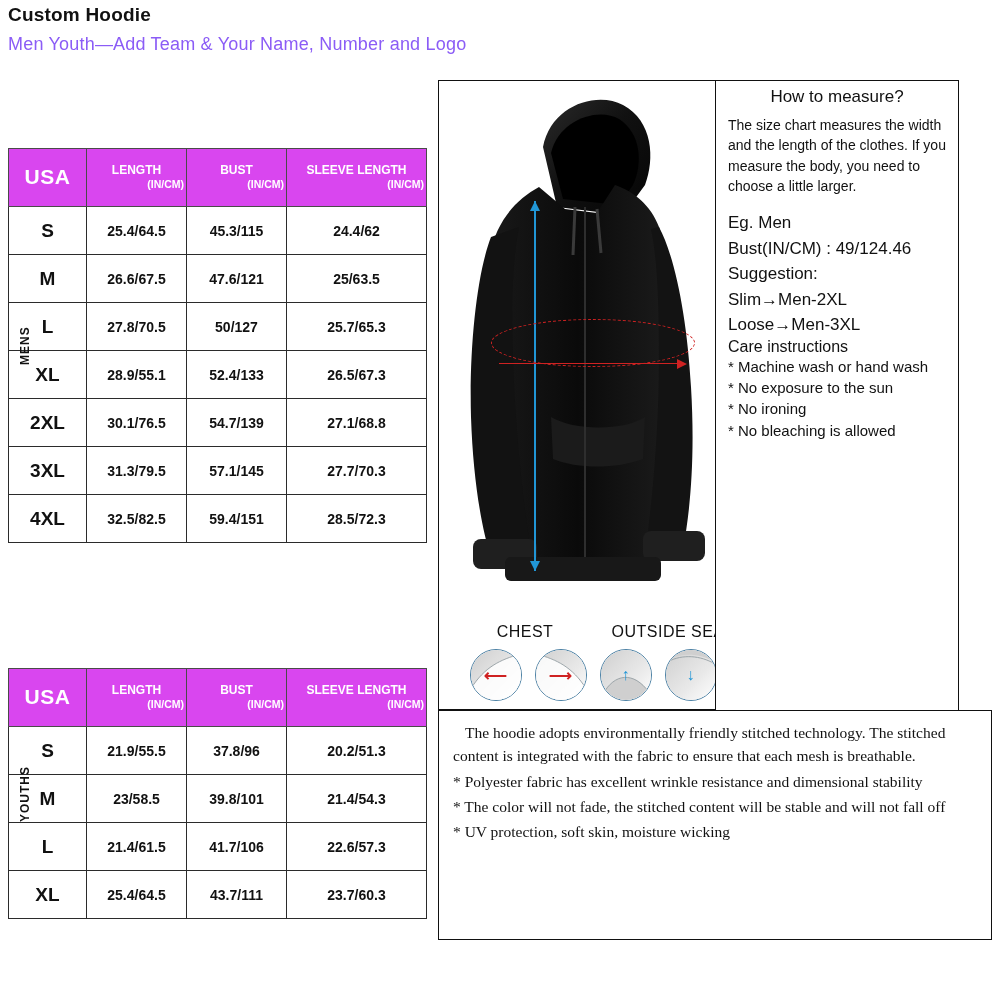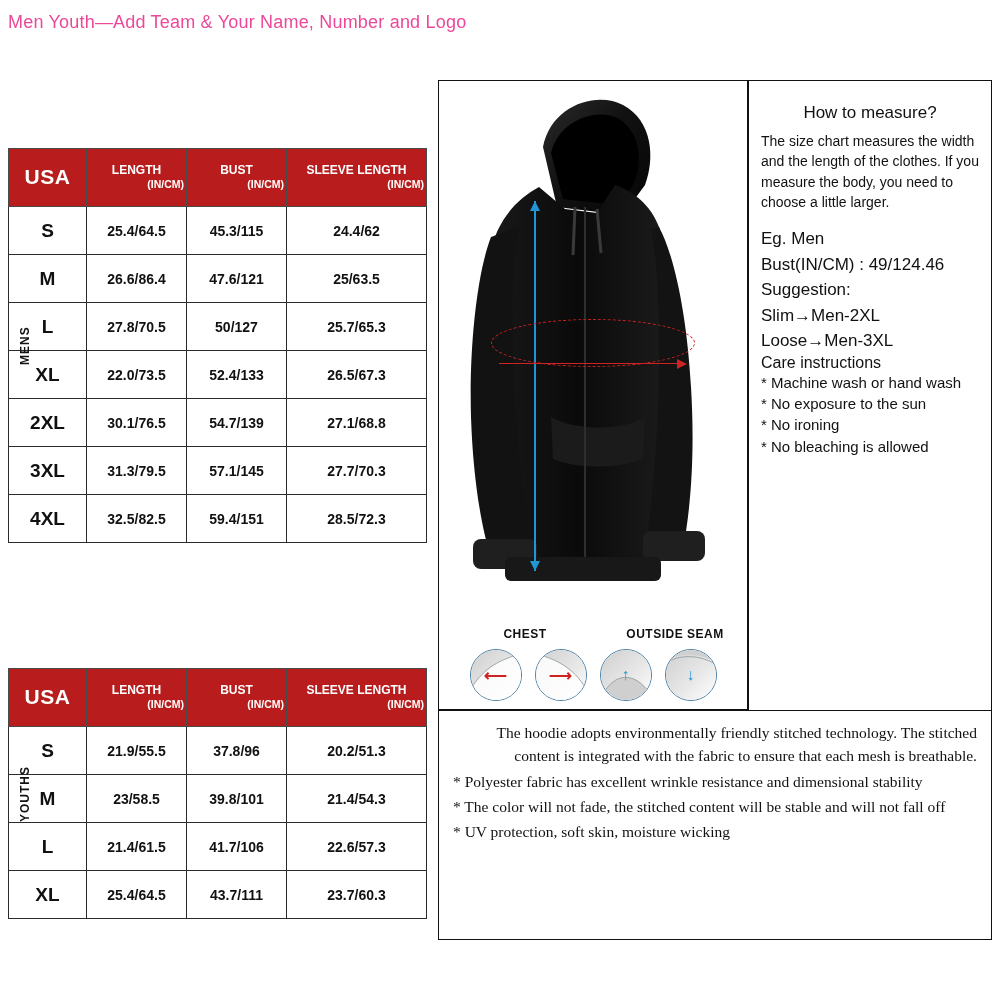--- a/index.html
+++ b/index.html
@@ -12,21 +12,21 @@
     position: relative;
     overflow: hidden;
   }
 
   
   .header { position: absolute; left: 8px; top: 4px; }
   .header .line1 {
     font-size: 19px; font-weight: bold; color: #111; letter-spacing: .2px;
   }
   .header .line2 {
-    font-size: 18px; color: #ec4899; margin-top: 8px; letter-spacing: .2px;
+    font-size: 18px; color: #8b5cf6; margin-top: 8px; letter-spacing: .2px;
   }
 
   
   .table-wrap { position: absolute; }
   .table-wrap.mens { left: 8px; top: 148px; width: 418px; }
   .table-wrap.youths { left: 8px; top: 668px; width: 418px; }
 
   .vlabel {
     position: absolute; left: 0; top: 0; width: 34px; height: 100%;
     display: flex; align-items: center; justify-content: center;
@@ -44,21 +44,21 @@
   table.size th, table.size td {
     border: 1px solid #2b2b2b;
     text-align: center;
     font-size: 14px;
     font-weight: bold;
     color: #111;
     height: 48px;
     padding: 0 2px;
   }
   table.size thead th {
-    background: #b91c1c;
+    background: #d946ef;
     color: #ffffff;
     border: 1px solid #4a4a4a;
     height: 58px;
     font-size: 12px;
     line-height: 1.25;
     font-weight: bold;
   }
   table.size thead th.usa {
     font-size: 21px;
     letter-spacing: .5px;
@@ -67,21 +67,21 @@
   table.size col.c0 { width: 78px; }
   table.size col.c1 { width: 100px; }
   table.size col.c2 { width: 100px; }
   table.size col.c3 { width: 140px; }
   table.size td.sz { font-size: 19px; font-weight: bold; }
 
   
   .panel { position: absolute; border: 1px solid #111; background: #fff; }
 
   .photo-panel { left: 438px; top: 80px; width: 310px; height: 630px; overflow: hidden; }
-  .measure-panel { left: 748px; top: 80px; width: 244px; height: 764px; padding: 20px 12px; }
+  .measure-panel { left: 715px; top: 80px; width: 244px; height: 764px; padding: 4px 12px; }
   .fabric-panel { left: 438px; top: 710px; width: 554px; height: 230px; padding: 10px 14px; }
 
   
   .hoodie-stage { position: absolute; inset: 0; }
   .hoodie { position: absolute; left: 8px; top: 6px; width: 296px; height: 510px; }
 
   
   .arrow-v {
     position: absolute; left: 95px; top: 120px; width: 2px; height: 370px;
     background: #2196d6;
@@ -101,21 +101,21 @@
     position: absolute; left: 60px; top: 282px; width: 186px; height: 0;
     border-top: 1.8px solid #cf2222;
   }
   .chest-line::after {
     content: ""; position: absolute; right: -2px; top: -5px; width: 10px; height: 10px;
     background: #cf2222; clip-path: polygon(100% 50%, 0 0, 0 100%);
   }
 
   
   .icon-row { position: absolute; left: 0; bottom: 8px; width: 100%; }
-  .icon-labels { display: flex; font-size: 12px; font-weight: bold; letter-spacing: .5px; color: #111; margin-top: 48px; }
+  .icon-labels { display: flex; font-size: 16px; font-weight: normal; letter-spacing: .5px; color: #111; margin-top: 48px; }
   .icon-labels .lbl-chest { width: 50%; text-align: center; padding-left: 18px;}
   .icon-labels .lbl-seam { width: 50%; text-align: center; padding-left: 10px; }
   .circles { display: flex; justify-content: space-around; margin-top: 8px; padding: 0 24px; }
   .circ {
     width: 52px; height: 52px; border-radius: 50%;
     border: 1.5px solid #4a7fa3; position: relative; overflow: hidden;
     background: #fff;
   }
   .circ .grey {
     position: absolute; inset: 0;
@@ -131,26 +131,27 @@
   
   .mp-title { font-size: 17px; text-align: center; margin: 2px 0 8px; }
   .mp-body { font-size: 14px; line-height: 1.45; }
   .mp-small { font-size: 17px; line-height: 1.5; margin-top: 14px; }
   .mp-care-title { font-size: 16px; }
   .mp-care { font-size: 15px; line-height: 1.42; }
 
   
   .fp { font-family: "Liberation Serif", serif; font-size: 15.5px; line-height: 1.5; color: #111; }
   .fp p { margin: 0 0 2px 0; }
-  .fp .ind { text-indent: 12px; text-align: right; }
+  .fp .ind { text-indent: 12px; }
 </style>
 </head>
 <body>
 
 <div class="header">
+  <div class="line1">Custom Hoodie</div>
   <div class="line2">Men  Youth—Add Team &amp; Your Name, Number and Logo</div>
 </div>
 
 <div class="table-wrap mens">
   <table class="size">
     <colgroup>
         <col class="c0">
         <col class="c1">
         <col class="c2">
         <col class="c3">
@@ -174,33 +175,33 @@
     </thead>
     <tbody>
       <tr>
         <td class="sz">S</td>
         <td>25.4/64.5</td>
         <td>45.3/115</td>
         <td>24.4/62</td>
       </tr>
       <tr>
         <td class="sz">M</td>
-        <td>26.6/86.4</td>
+        <td>26.6/67.5</td>
         <td>47.6/121</td>
         <td>25/63.5</td>
       </tr>
       <tr>
         <td class="sz">L</td>
         <td>27.8/70.5</td>
         <td>50/127</td>
         <td>25.7/65.3</td>
       </tr>
       <tr>
         <td class="sz">XL</td>
-        <td>22.0/73.5</td>
+        <td>28.9/55.1</td>
         <td>52.4/133</td>
         <td>26.5/67.3</td>
       </tr>
       <tr>
         <td class="sz">2XL</td>
         <td>30.1/76.5</td>
         <td>54.7/139</td>
         <td>27.1/68.8</td>
       </tr>
       <tr>

